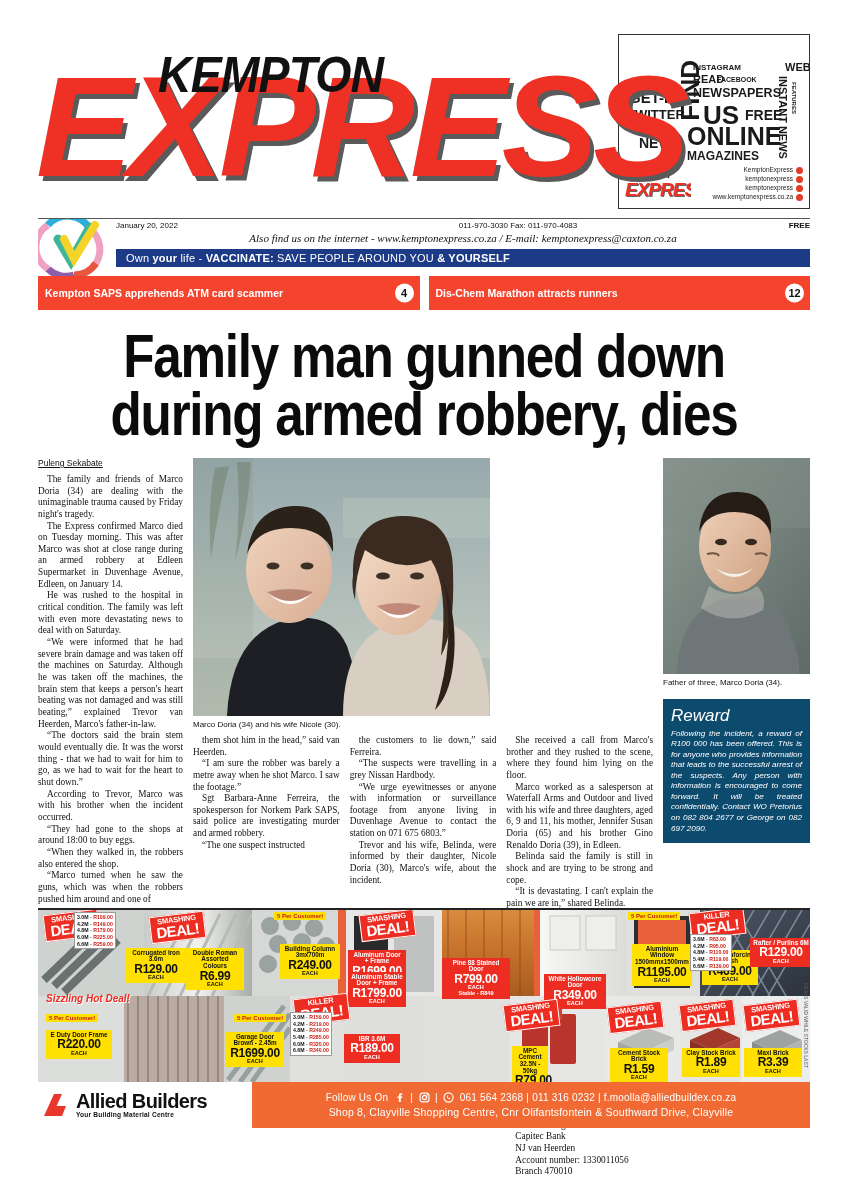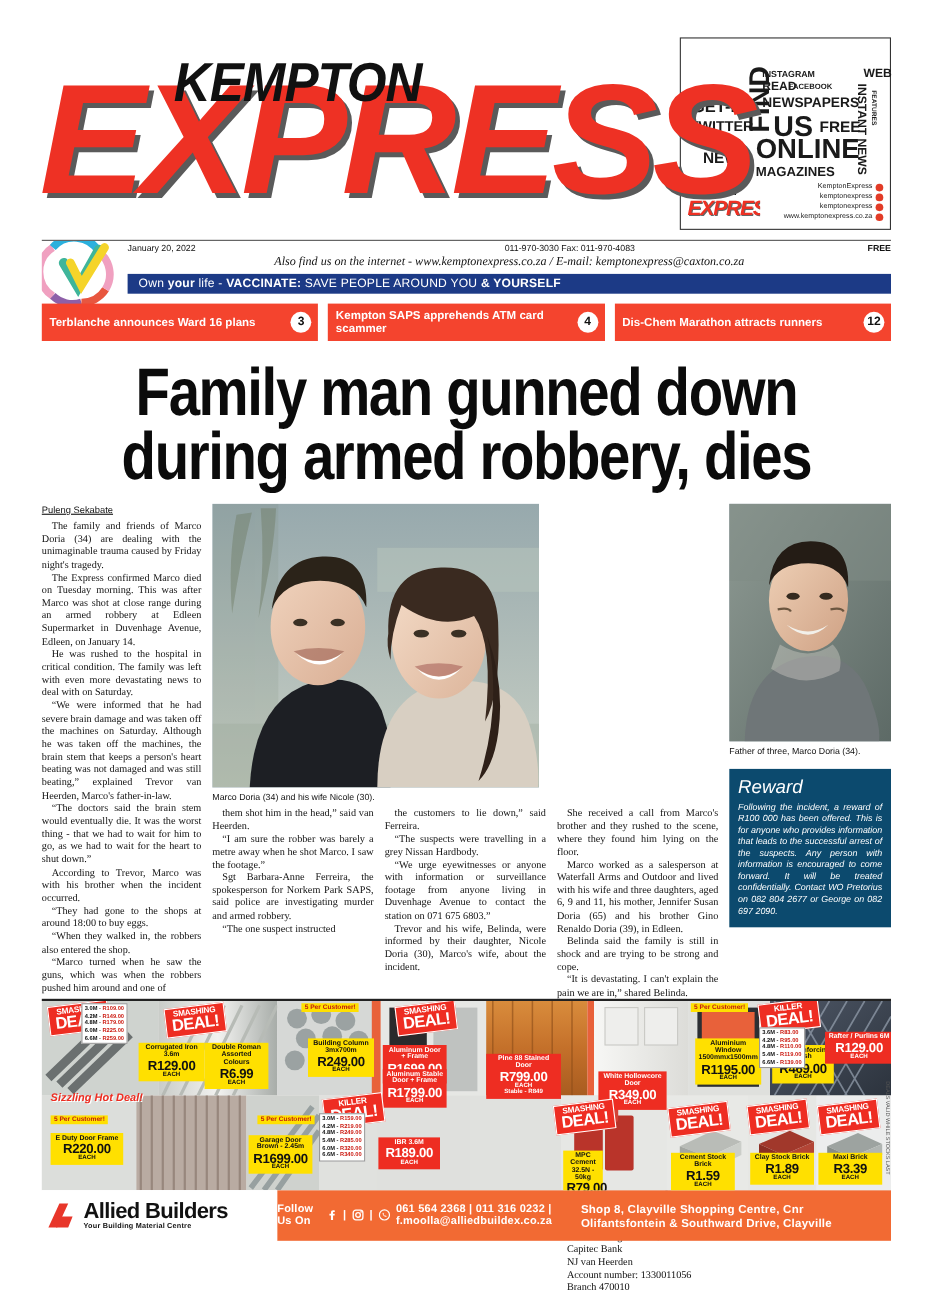--- a/index.html
+++ b/index.html
@@ -157,23 +157,23 @@
   }
 
   
   .footer { display:flex; height:46px; margin-top:0px; }
   .fl { width:214px; background:#fff; position:relative; display:flex; align-items:center; padding-left:4px; }
   .ab-mark { width:30px; height:26px; position:relative; margin-right:4px; }
   .ab-text { font-family:"Liberation Sans", sans-serif; }
   .ab-1 { font-size:20px; font-weight:bold; color:#111; letter-spacing:-0.6px; line-height:1; }
   .ab-2 { font-size:6.6px; font-weight:bold; color:#111; letter-spacing:0.2px; }
   .fr {
-    flex:1; background:#f26a33; color:#fff; display:flex; flex-direction:row;
+    flex:1; background:#f26a33; color:#fff; display:flex; flex-direction:column;
     align-items:center; justify-content:center;
-    font-family:"Liberation Sans", sans-serif; font-weight:bold;
+    font-family:"Liberation Sans", sans-serif; font-weight:normal;
   }
   .fr-1 { font-size:10px; display:flex; align-items:center; gap:5px; letter-spacing:.2px; }
   .fr-2 { font-size:10.5px; margin-top:3px; letter-spacing:.2px; }
   .ficon { display:inline-flex; width:12px; height:12px; align-items:center; justify-content:center; }
 </style>
 </head>
 <body>
 
 <div class="page">
  <div class="inner">
@@ -250,24 +250,20 @@
       </div>
       <div class="info-row2">Also find us on the internet - www.kemptonexpress.co.za   / E-mail:  kemptonexpress@caxton.co.za</div>
     </div>
     <div class="vacbar">
       <span>Own </span><b>your</b><span> life - </span><b>VACCINATE:</b><span> SAVE PEOPLE AROUND YOU </span><b>&amp; YOURSELF</b>
     </div>
   </div>
 
   <div class="teasers" id="teasers">
         <div class="teaser">
-          <span>Terblanche announces Ward 16 plans</span>
-          <span class="tnum">3</span>
-        </div>
-        <div class="teaser">
           <span>Kempton SAPS apprehends ATM card scammer</span>
           <span class="tnum">4</span>
         </div>
         <div class="teaser">
           <span>Dis-Chem Marathon attracts runners</span>
           <span class="tnum">12</span>
         </div>
       </div>
 
   <div class="headline">

